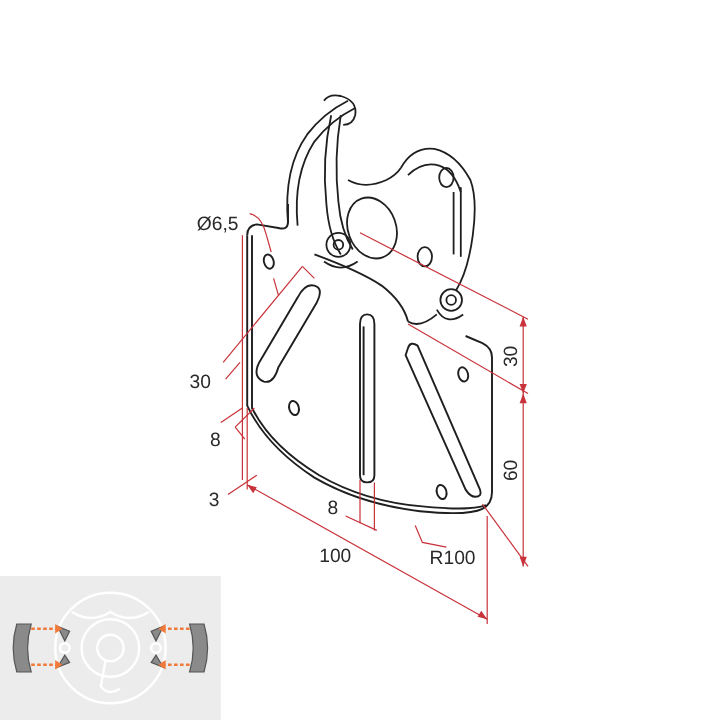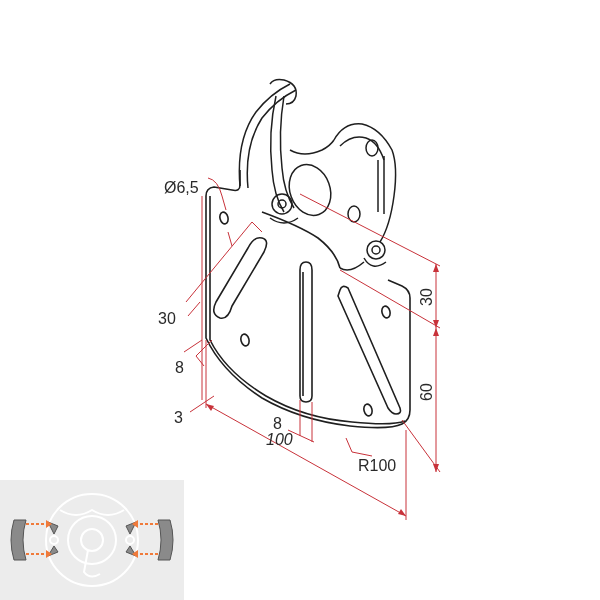--- a/index.html
+++ b/index.html
@@ -131,16 +131,16 @@
     <path d="M132 524 l6 -4 l0 8 z"></path>
     <path d="M132 554 l6 -4 l0 8 z"></path>
   </g>
 </svg>
 
 <span class="lbl" style="left:164px;top:180px;">Ø6,5</span>
 <span class="lbl" style="left:158px;top:311px;">30</span>
 <span class="lbl" style="left:175px;top:360px;">8</span>
 <span class="lbl" style="left:174px;top:410px;">3</span>
 <span class="lbl" style="left:273px;top:416px;">8</span>
-<span class="lbl" style="left:266px;top:432px;font-style:italic;">100</span>
+<span class="lbl" style="left:266px;top:456px;">100</span>
 <span class="lbl" style="left:358px;top:458px;">R100</span>
 <span class="lbl v" style="left:418px;top:289px;">30</span>
 <span class="lbl v" style="left:418px;top:384px;">60</span>
 
 </body></html>

